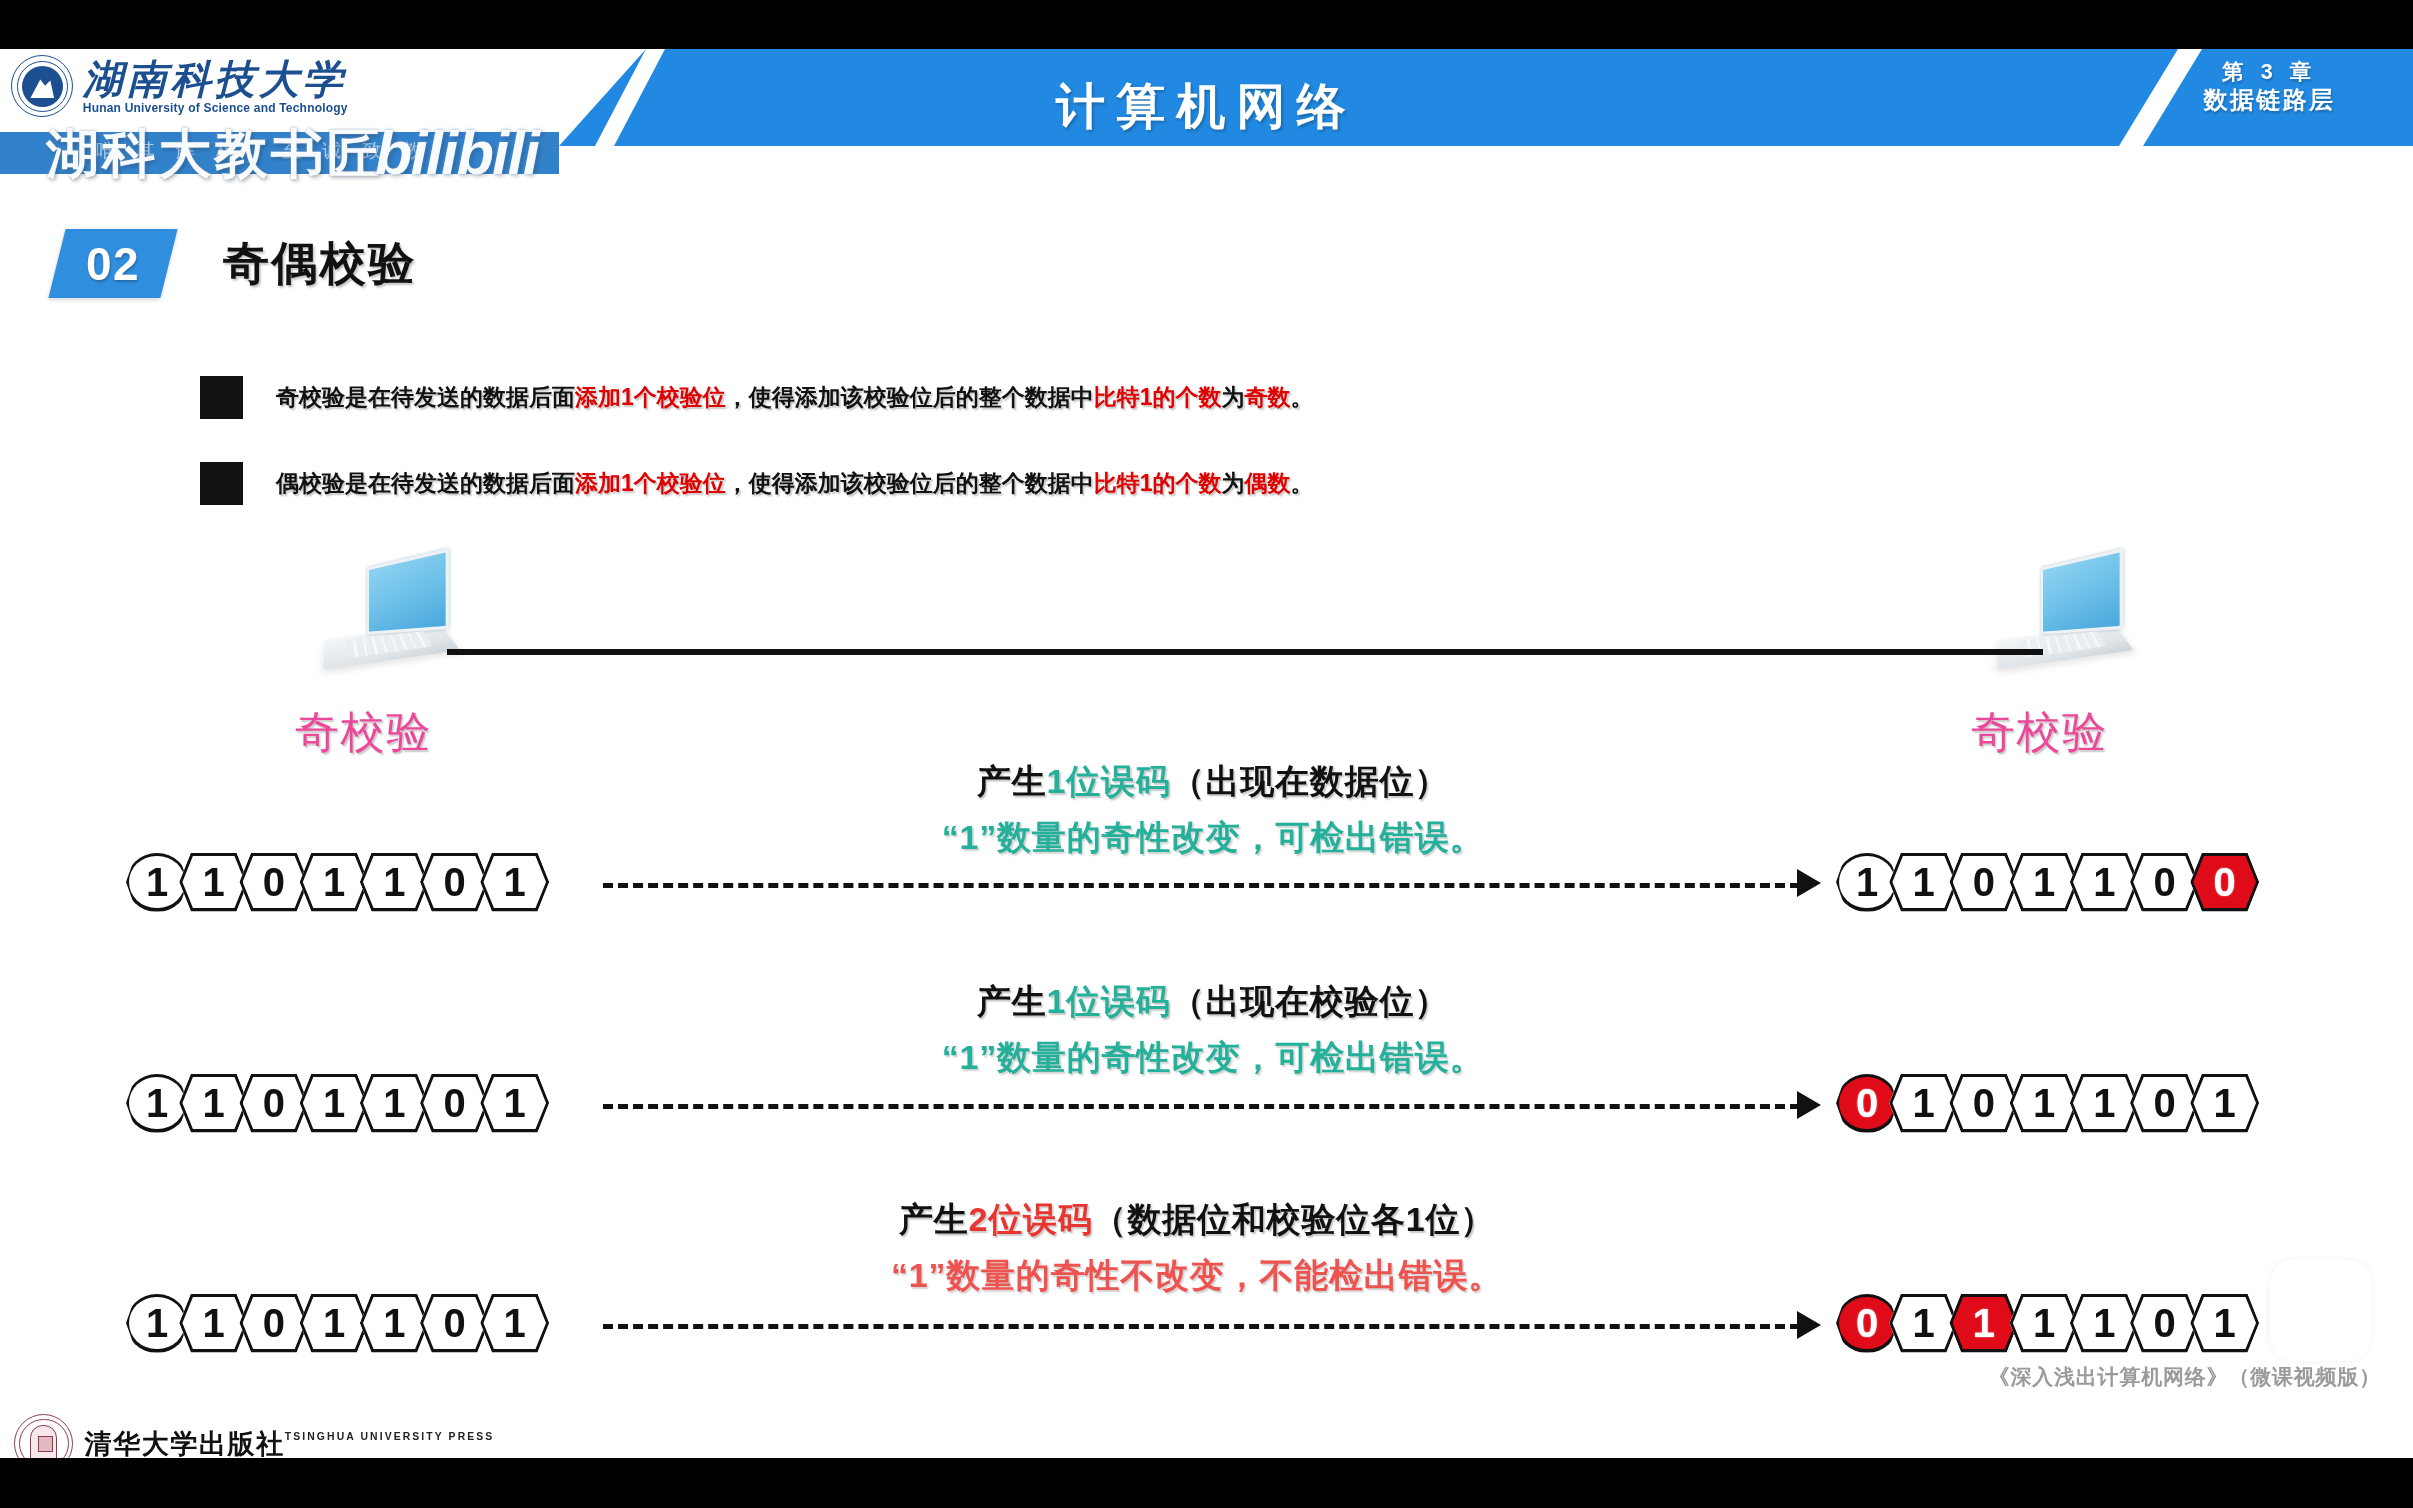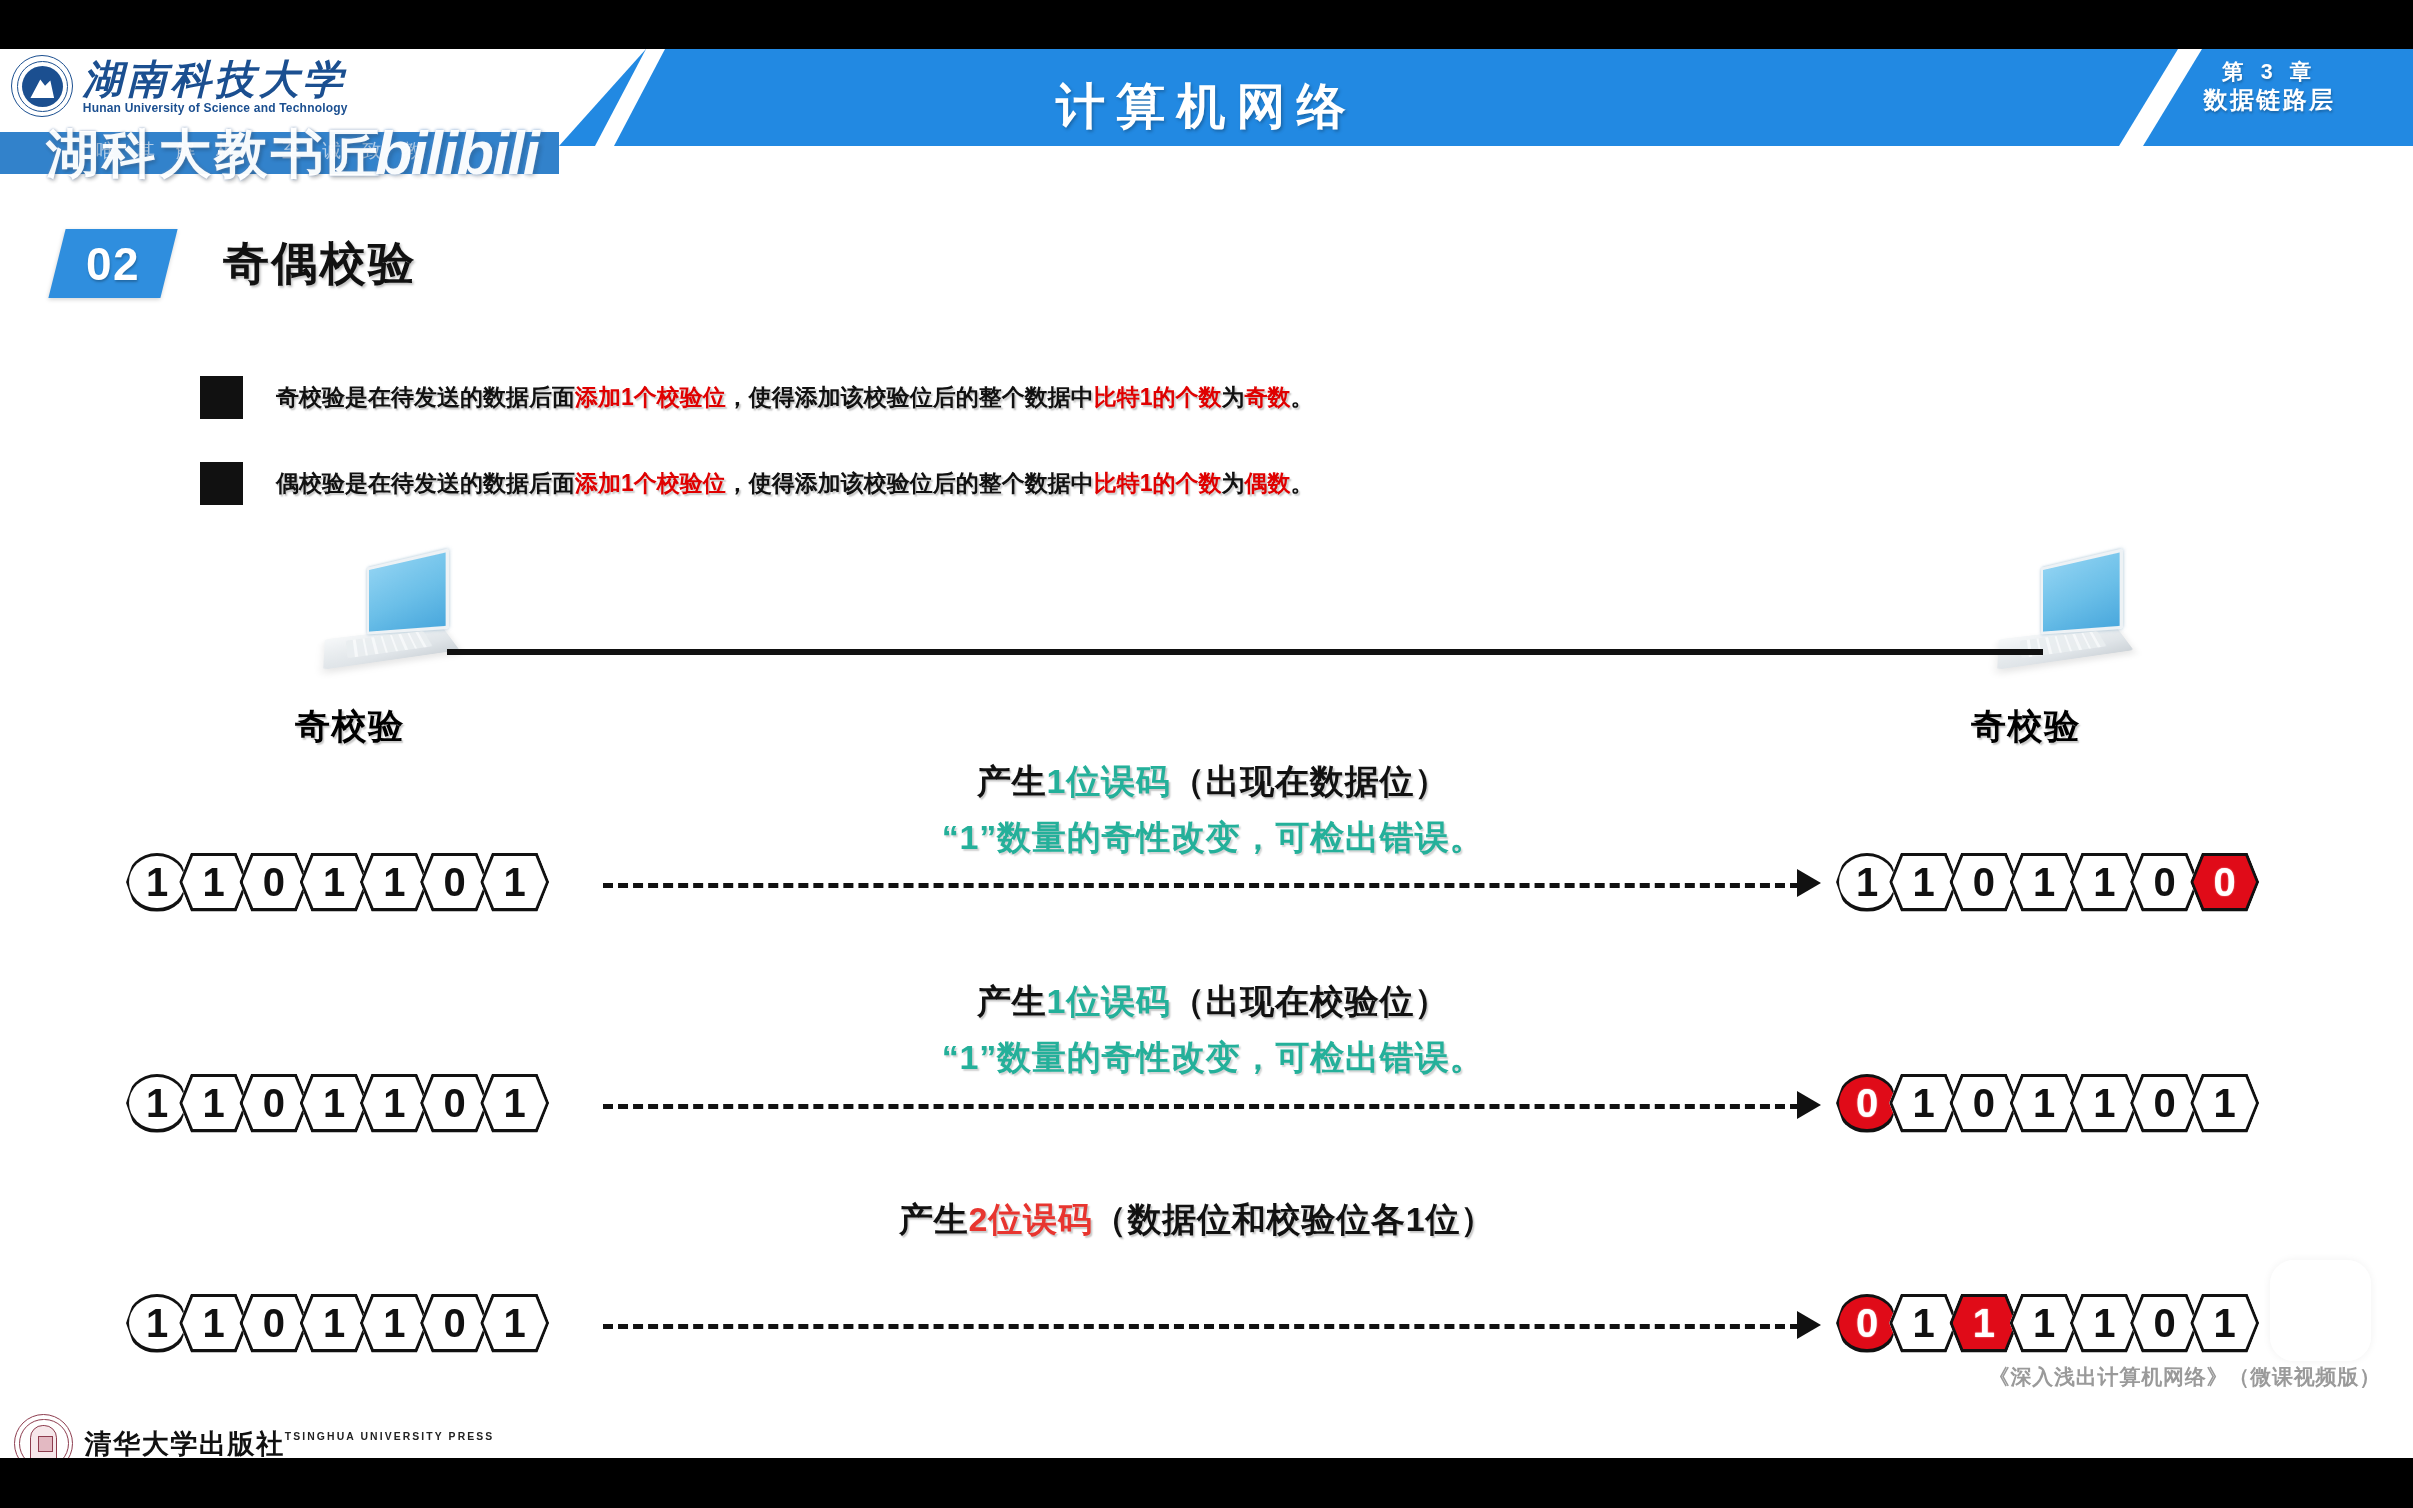--- a/index.html
+++ b/index.html
@@ -144,21 +144,21 @@
     transform: perspective(208px) rotateX(52deg) rotateZ(-12deg);
   }
   #laptop-left  { left:318px; top:508px; }
   #laptop-right { left:1992px; top:508px; }
 
   .link-line {
     position:absolute; left:447px; top:600px; width:1596px; height:5.6px;
     background:#111111;
   }
   .node-label {
-    position:absolute; font-size:35px; font-weight:700; color:#000000;
+    position:absolute; font-size:44px; font-weight:400; color:#ec4899;
     letter-spacing:1.6px; text-shadow:1.6px 1.6px 1.6px rgba(0,0,0,.22);
   }
   #label-left  { left:295px;  top:654px; }
   #label-right { left:1971px; top:654px; }
 
   
   .anno { position:absolute; width:990px; text-align:center; }
   .anno .l1 {
     font-size:34px; font-weight:700; color:#111111; letter-spacing:0.8px;
     white-space:nowrap; text-shadow:1.6px 1.6px 1.6px rgba(0,0,0,.22);
@@ -347,20 +347,21 @@
     <div class="l1">
       <span>产生</span><span class="acc">1位误码</span><span>（出现在校验位）</span>
     </div>
     <div class="l2">“1”数量的奇性改变，可检出错误。</div>
   </div>
 
   <div class="anno red" id="anno3">
     <div class="l1">
       <span>产生</span><span class="acc">2位误码</span><span>（数据位和校验位各1位）</span>
     </div>
+    <div class="l2">“1”数量的奇性不改变，不能检出错误。</div>
   </div>
 
   <div class="seq" id="seq1-left">
       <div class="cell oval">
         <div class="shape"></div>
         <div class="fill"></div>
         <div class="v">1</div>
       </div>
       <div class="cell">
         <div class="shape"></div>

